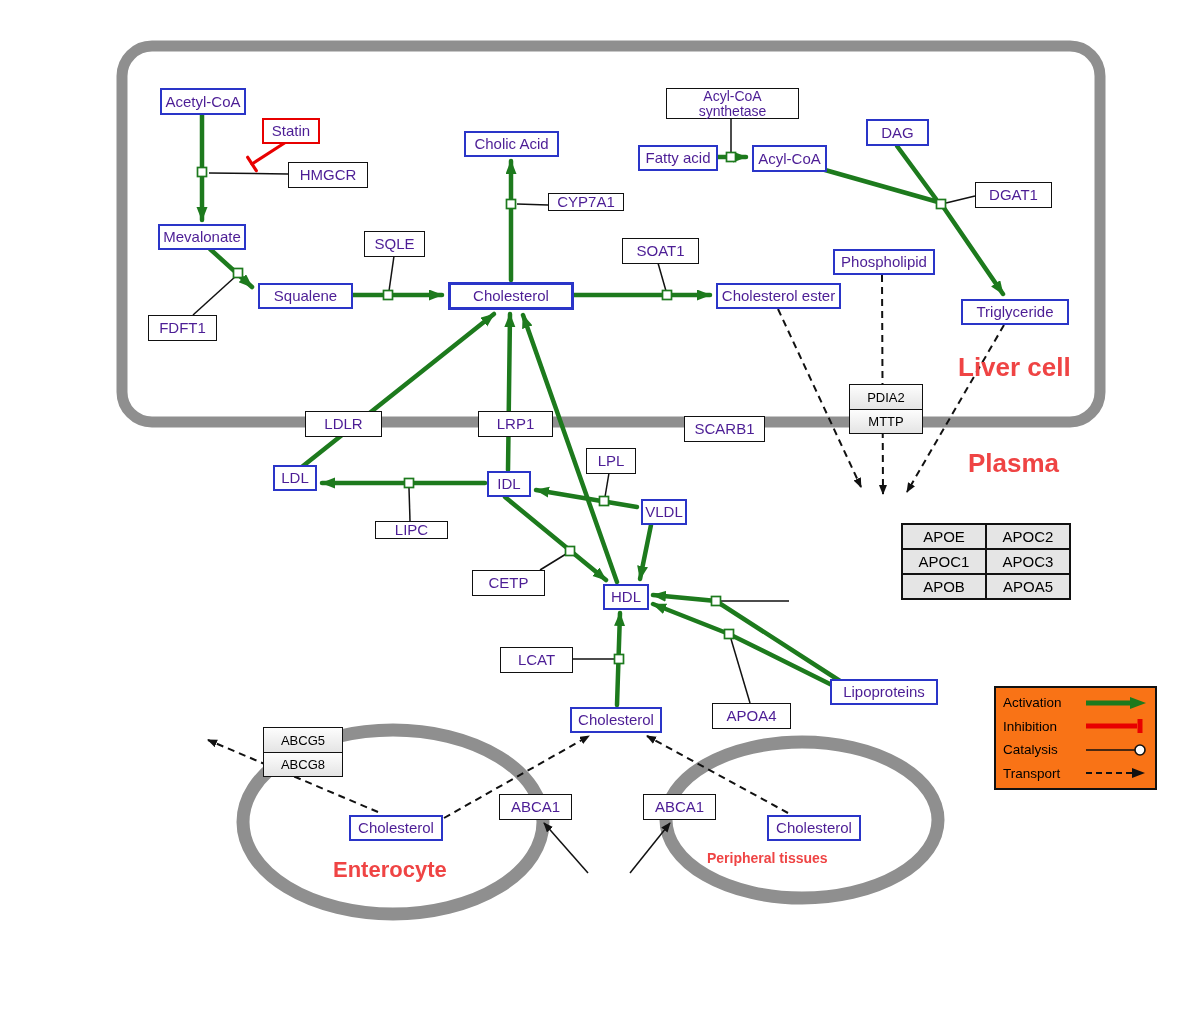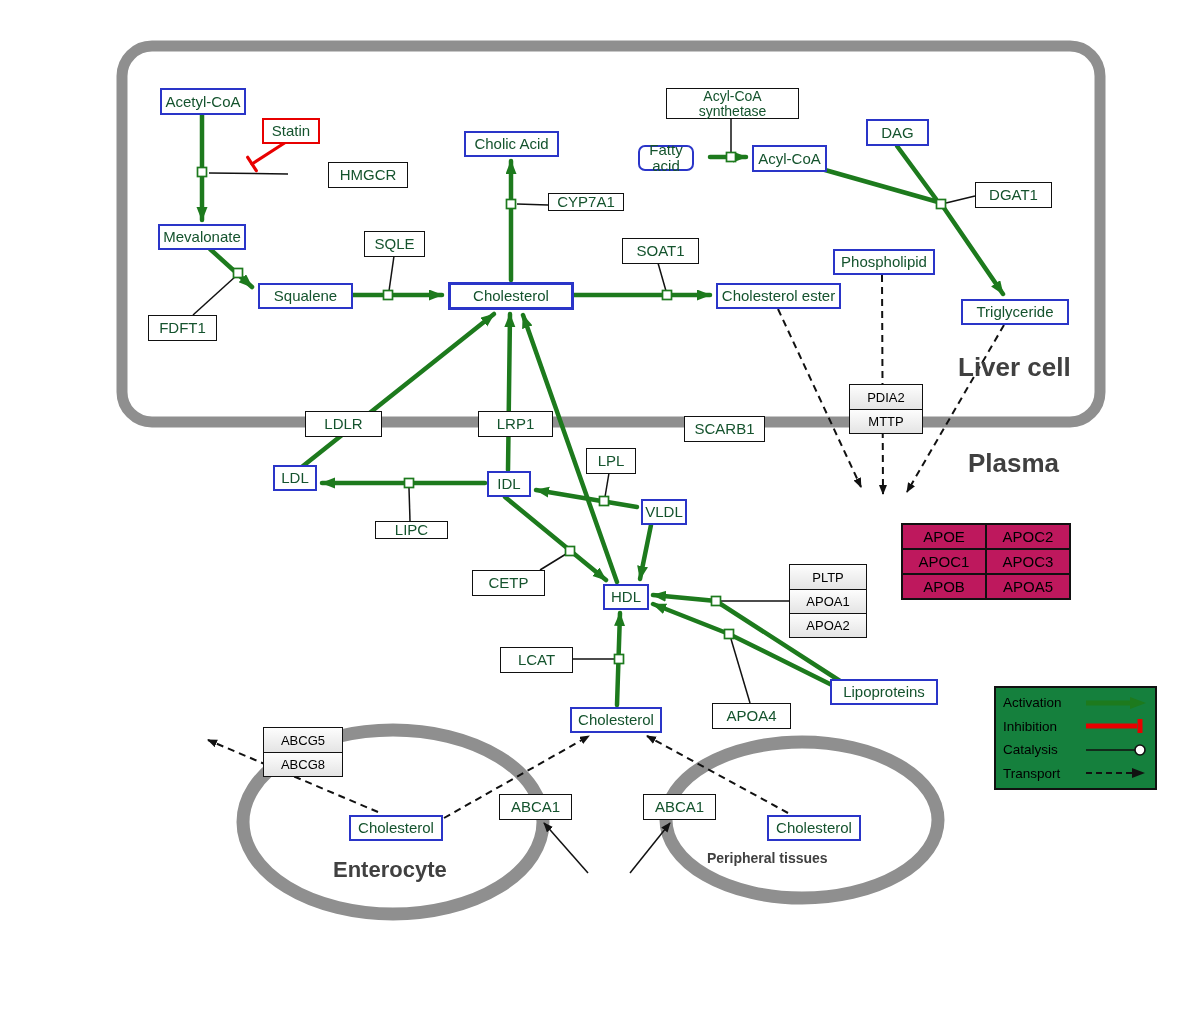--- a/index.html
+++ b/index.html
@@ -1,36 +1,36 @@
 <!DOCTYPE html>
 <html><head>
 <meta charset="utf-8">
 <style>
   html,body{margin:0;padding:0;background:#fff;}
   #canvas{position:relative;width:1200px;height:1013px;background:#fff;overflow:hidden;
           font-family:"Liberation Sans",sans-serif;}
   #wires{position:absolute;left:0;top:0;z-index:1;}
   .node{position:absolute;z-index:2;box-sizing:border-box;background:#fff;
         display:flex;align-items:center;justify-content:center;text-align:center;
-        font-size:15px;color:#14532d;line-height:1.05;}
+        font-size:15px;color:#4c1d95;line-height:1.05;}
   .met{border:2px solid #2a35c8;}
   .met.hl{border-width:3px;}
   .inhib{border:2px solid #e80000;}
   .enz{border:1.6px solid #111;}
   .stack{position:absolute;z-index:2;box-sizing:border-box;border:1.6px solid #111;background:#fff;}
   .stack .cell{box-sizing:border-box;display:flex;align-items:center;justify-content:center;
         font-size:13px;background:linear-gradient(#fdfdfd,#e4e4e4);}
   .stack .cell + .cell{border-top:1.6px solid #111;}
   .apo-table{position:absolute;z-index:2;box-sizing:border-box;border:1.2px solid #111;
-        display:grid;grid-template-columns:1fr 1fr;background:#be185d;}
+        display:grid;grid-template-columns:1fr 1fr;background:#e5e5e5;}
   .apo-table .acell{box-sizing:border-box;border:0.8px solid #111;display:flex;
         align-items:center;justify-content:center;font-size:15px;height:25px;}
-  .comp-label{position:absolute;z-index:2;font-weight:bold;color:#404040;}
+  .comp-label{position:absolute;z-index:2;font-weight:bold;color:#ef4444;}
   #legend{position:absolute;z-index:3;left:994px;top:686px;width:163px;height:104px;
-        box-sizing:border-box;border:2.5px solid #111;background:#15803d;
+        box-sizing:border-box;border:2.5px solid #111;background:#f97316;
         display:flex;flex-direction:column;justify-content:space-around;padding:3px 7px;}
   .leg-row{display:flex;align-items:center;justify-content:space-between;height:22px;}
   .leg-row span{font-size:13.5px;color:#000;}
 </style>
 </head>
 <body>
 
 <div id="canvas">
 
   <svg id="wires" width="1200" height="1013">
@@ -122,37 +122,37 @@
   <div class="comp-label" style="left:968px;top:448px;font-size:26px;">Plasma</div>
   <div class="comp-label" style="left:333px;top:857px;font-size:22px;">Enterocyte</div>
   <div class="comp-label" style="left:707px;top:850px;font-size:14px;">Peripheral tissues</div>
 
   <div class="node met" style="left:160px;top:88px;width:86px;height:27px;">Acetyl-CoA</div>
   <div class="node met" style="left:158px;top:224px;width:88px;height:26px;">Mevalonate</div>
   <div class="node met" style="left:258px;top:283px;width:95px;height:26px;">Squalene</div>
   <div class="node met hl" style="left:448px;top:282px;width:126px;height:28px;">Cholesterol</div>
   <div class="node met" style="left:464px;top:131px;width:95px;height:26px;">Cholic Acid</div>
   <div class="node met" style="left:716px;top:283px;width:125px;height:26px;">Cholesterol ester</div>
-  <div class="node met" style="left:638px;top:145px;width:56px;height:26px;border-radius:7px;">Fatty acid</div>
+  <div class="node met" style="left:638px;top:145px;width:80px;height:26px;">Fatty acid</div>
   <div class="node met" style="left:752px;top:145px;width:75px;height:27px;">Acyl-CoA</div>
   <div class="node met" style="left:866px;top:119px;width:63px;height:27px;">DAG</div>
   <div class="node met" style="left:833px;top:249px;width:102px;height:26px;">Phospholipid</div>
   <div class="node met" style="left:961px;top:299px;width:108px;height:26px;">Triglyceride</div>
   <div class="node met" style="left:273px;top:465px;width:44px;height:26px;">LDL</div>
   <div class="node met" style="left:487px;top:471px;width:44px;height:26px;">IDL</div>
   <div class="node met" style="left:641px;top:499px;width:46px;height:26px;">VLDL</div>
   <div class="node met" style="left:603px;top:584px;width:46px;height:26px;">HDL</div>
   <div class="node met" style="left:830px;top:679px;width:108px;height:26px;">Lipoproteins</div>
   <div class="node met" style="left:570px;top:707px;width:92px;height:26px;">Cholesterol</div>
   <div class="node met" style="left:349px;top:815px;width:94px;height:26px;">Cholesterol</div>
   <div class="node met" style="left:767px;top:815px;width:94px;height:26px;">Cholesterol</div>
 
   <div class="node inhib" style="left:262px;top:118px;width:58px;height:26px;">Statin</div>
 
-  <div class="node enz" style="left:288px;top:162px;width:80px;height:26px;margin-left:40px;">HMGCR</div>
+  <div class="node enz" style="left:288px;top:162px;width:80px;height:26px;">HMGCR</div>
   <div class="node enz" style="left:364px;top:231px;width:61px;height:26px;">SQLE</div>
   <div class="node enz" style="left:148px;top:315px;width:69px;height:26px;">FDFT1</div>
   <div class="node enz" style="left:548px;top:193px;width:76px;height:18px;">CYP7A1</div>
   <div class="node enz" style="left:622px;top:238px;width:77px;height:26px;">SOAT1</div>
   <div class="node enz" style="left:666px;top:88px;width:133px;height:31px;font-size:14px;padding:0 14px;">Acyl-CoA synthetase</div>
   <div class="node enz" style="left:975px;top:182px;width:77px;height:26px;">DGAT1</div>
   <div class="node enz" style="left:305px;top:411px;width:77px;height:26px;">LDLR</div>
   <div class="node enz" style="left:478px;top:411px;width:75px;height:26px;">LRP1</div>
   <div class="node enz" style="left:684px;top:416px;width:81px;height:26px;">SCARB1</div>
   <div class="node enz" style="left:586px;top:448px;width:50px;height:26px;">LPL</div>
@@ -160,25 +160,20 @@
   <div class="node enz" style="left:472px;top:570px;width:73px;height:26px;">CETP</div>
   <div class="node enz" style="left:500px;top:647px;width:73px;height:26px;">LCAT</div>
   <div class="node enz" style="left:712px;top:703px;width:79px;height:26px;">APOA4</div>
   <div class="node enz" style="left:499px;top:794px;width:73px;height:26px;">ABCA1</div>
   <div class="node enz" style="left:643px;top:794px;width:73px;height:26px;">ABCA1</div>
 
   <div class="stack" style="left:849px;top:384px;width:74px;">
     <div class="cell" style="height:24px;">PDIA2</div>
     <div class="cell" style="height:24px;">MTTP</div>
   </div>
-  <div class="stack" style="left:789px;top:564px;width:78px;">
-    <div class="cell" style="height:24px;">PLTP</div>
-    <div class="cell" style="height:24px;">APOA1</div>
-    <div class="cell" style="height:24px;">APOA2</div>
-  </div>
   <div class="stack" style="left:263px;top:727px;width:80px;">
     <div class="cell" style="height:24px;">ABCG5</div>
     <div class="cell" style="height:24px;">ABCG8</div>
   </div>
 
   <div class="apo-table" style="left:901px;top:523px;width:170px;">
     <div class="acell">APOE</div>
     <div class="acell">APOC2</div>
     <div class="acell">APOC1</div>
     <div class="acell">APOC3</div>

